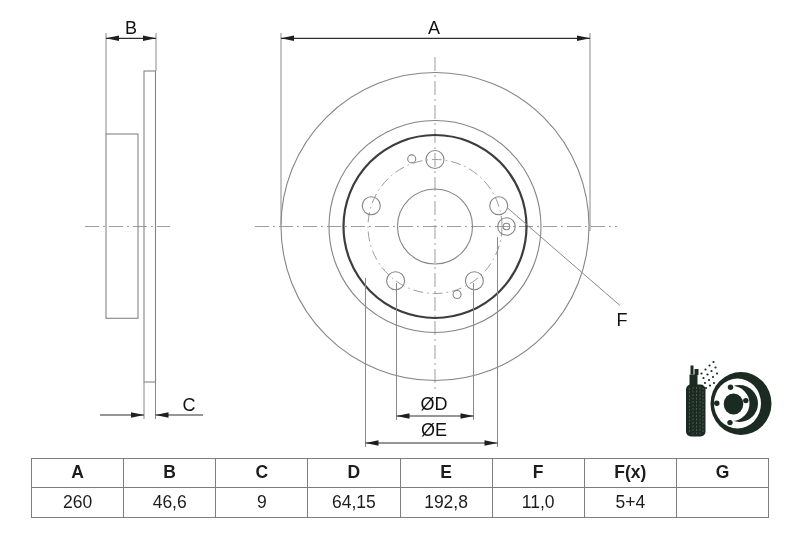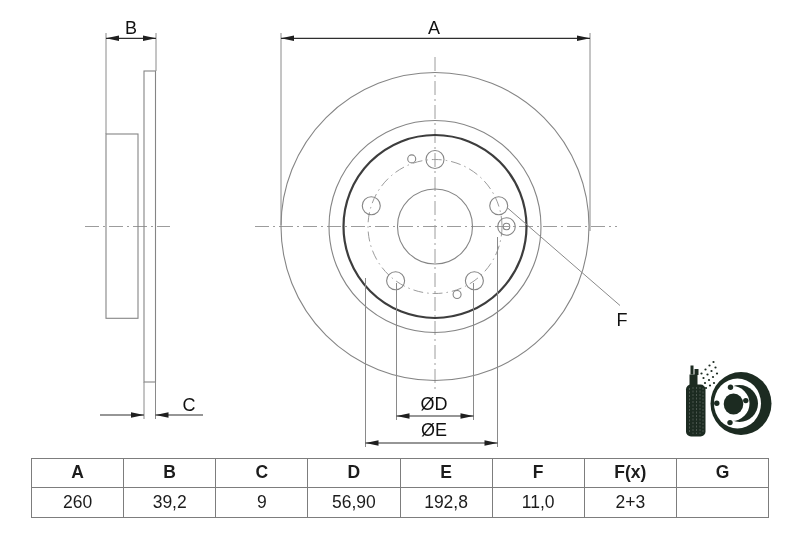--- a/index.html
+++ b/index.html
@@ -149,23 +149,23 @@
     <th>B</th>
     <th>C</th>
     <th>D</th>
     <th>E</th>
     <th>F</th>
     <th>F(x)</th>
     <th>G</th>
   </tr>
   <tr>
     <td>260</td>
-    <td>39,2</td>
+    <td>46,6</td>
     <td>9</td>
-    <td>56,90</td>
+    <td>64,15</td>
     <td>192,8</td>
     <td>11,0</td>
-    <td>2+3</td>
+    <td>5+4</td>
     <td></td>
   </tr>
 </tbody>
     </table>
 </div>
 
 </body></html>

